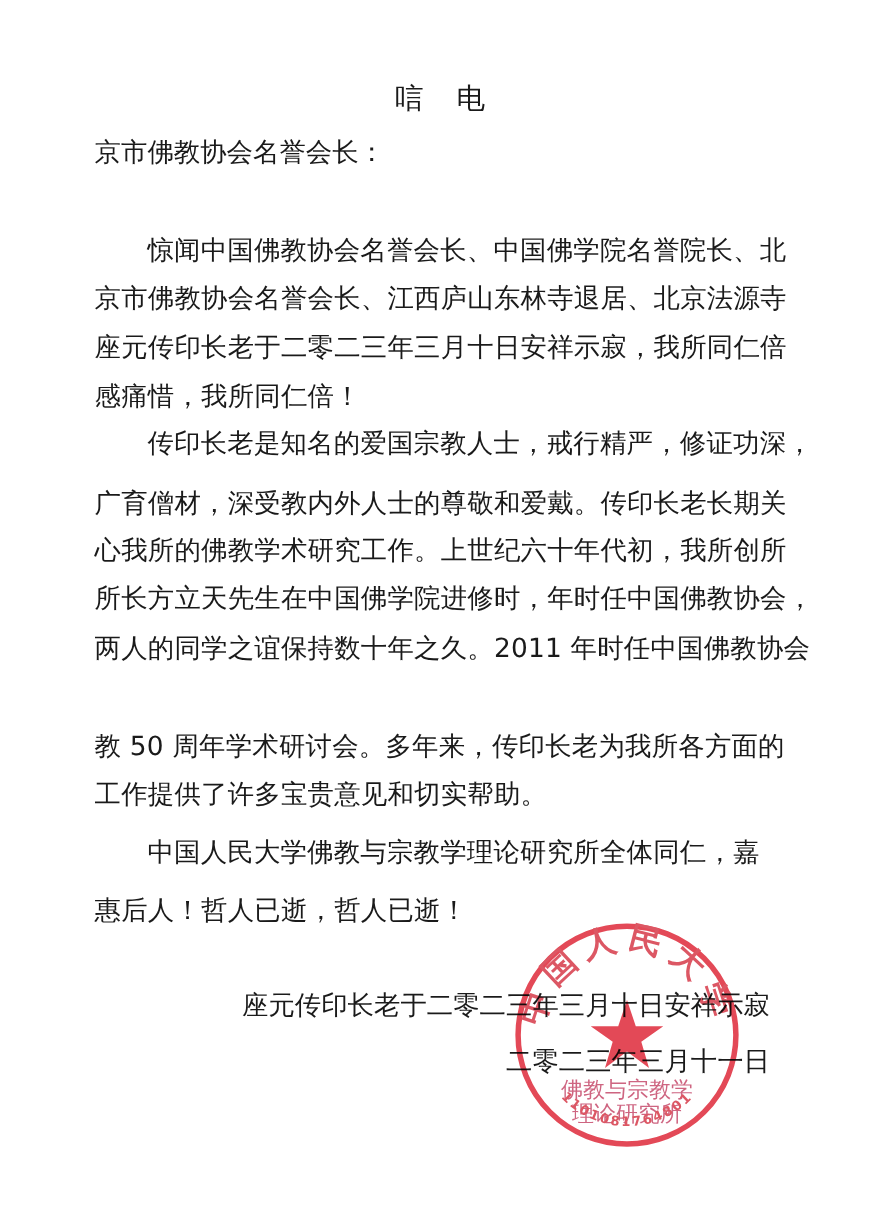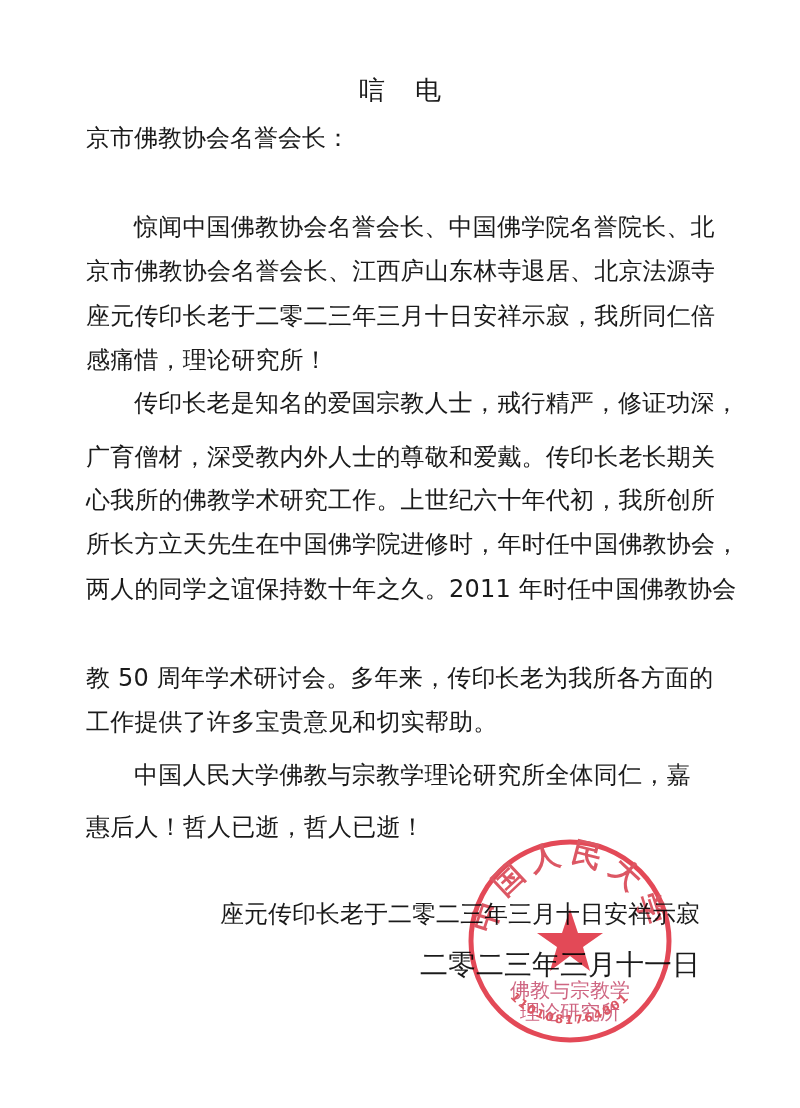--- a/index.html
+++ b/index.html
@@ -52,21 +52,21 @@
       top: 897px;
       font-size: 24px;
       line-height: 34px;
       white-space: nowrap;
       z-index: 1;
     }
     .date {
       position: absolute;
       right: 100px;
       top: 948px;
-      font-size: 28px;
+      font-size: 24px;
       line-height: 34px;
       white-space: nowrap;
       z-index: 1;
     }
     .seal {
       position: absolute;
       left: 466px; top: 837px;
       width: 208px; height: 208px;
       z-index: 2;
       opacity: 0.88;
@@ -78,21 +78,21 @@
 
 <div class="page">
 
   <div class="title">唁电</div>
 
   <div class="salutation">京市佛教协会名誉会长：</div>
 
   <div class="line indent" style="top:210px">惊闻中国佛教协会名誉会长、中国佛学院名誉院长、北</div>
   <div class="line" style="top:254px">京市佛教协会名誉会长、江西庐山东林寺退居、北京法源寺</div>
   <div class="line" style="top:299px">座元传印长老于二零二三年三月十日安祥示寂，我所同仁倍</div>
-  <div class="line" style="top:343px">感痛惜，理论研究所！</div>
+  <div class="line" style="top:343px">感痛惜，我所同仁倍！</div>
 
   <div class="line indent" style="top:386px">传印长老是知名的爱国宗教人士，戒行精严，修证功深，</div>
   <div class="line" style="top:440px">广育僧材，深受教内外人士的尊敬和爱戴。传印长老长期关</div>
   <div class="line" style="top:483px">心我所的佛教学术研究工作。上世纪六十年代初，我所创所</div>
   <div class="line" style="top:527px">所长方立天先生在中国佛学院进修时，年时任中国佛教协会，</div>
   <div class="line" style="top:572px">两人的同学之谊保持数十年之久。2011 年时任中国佛教协会</div>
   <div class="line" style="top:661px">教 50 周年学术研讨会。多年来，传印长老为我所各方面的</div>
   <div class="line" style="top:705px">工作提供了许多宝贵意见和切实帮助。</div>
 
   <div class="line indent" style="top:758px">中国人民大学佛教与宗教学理论研究所全体同仁，嘉</div>

